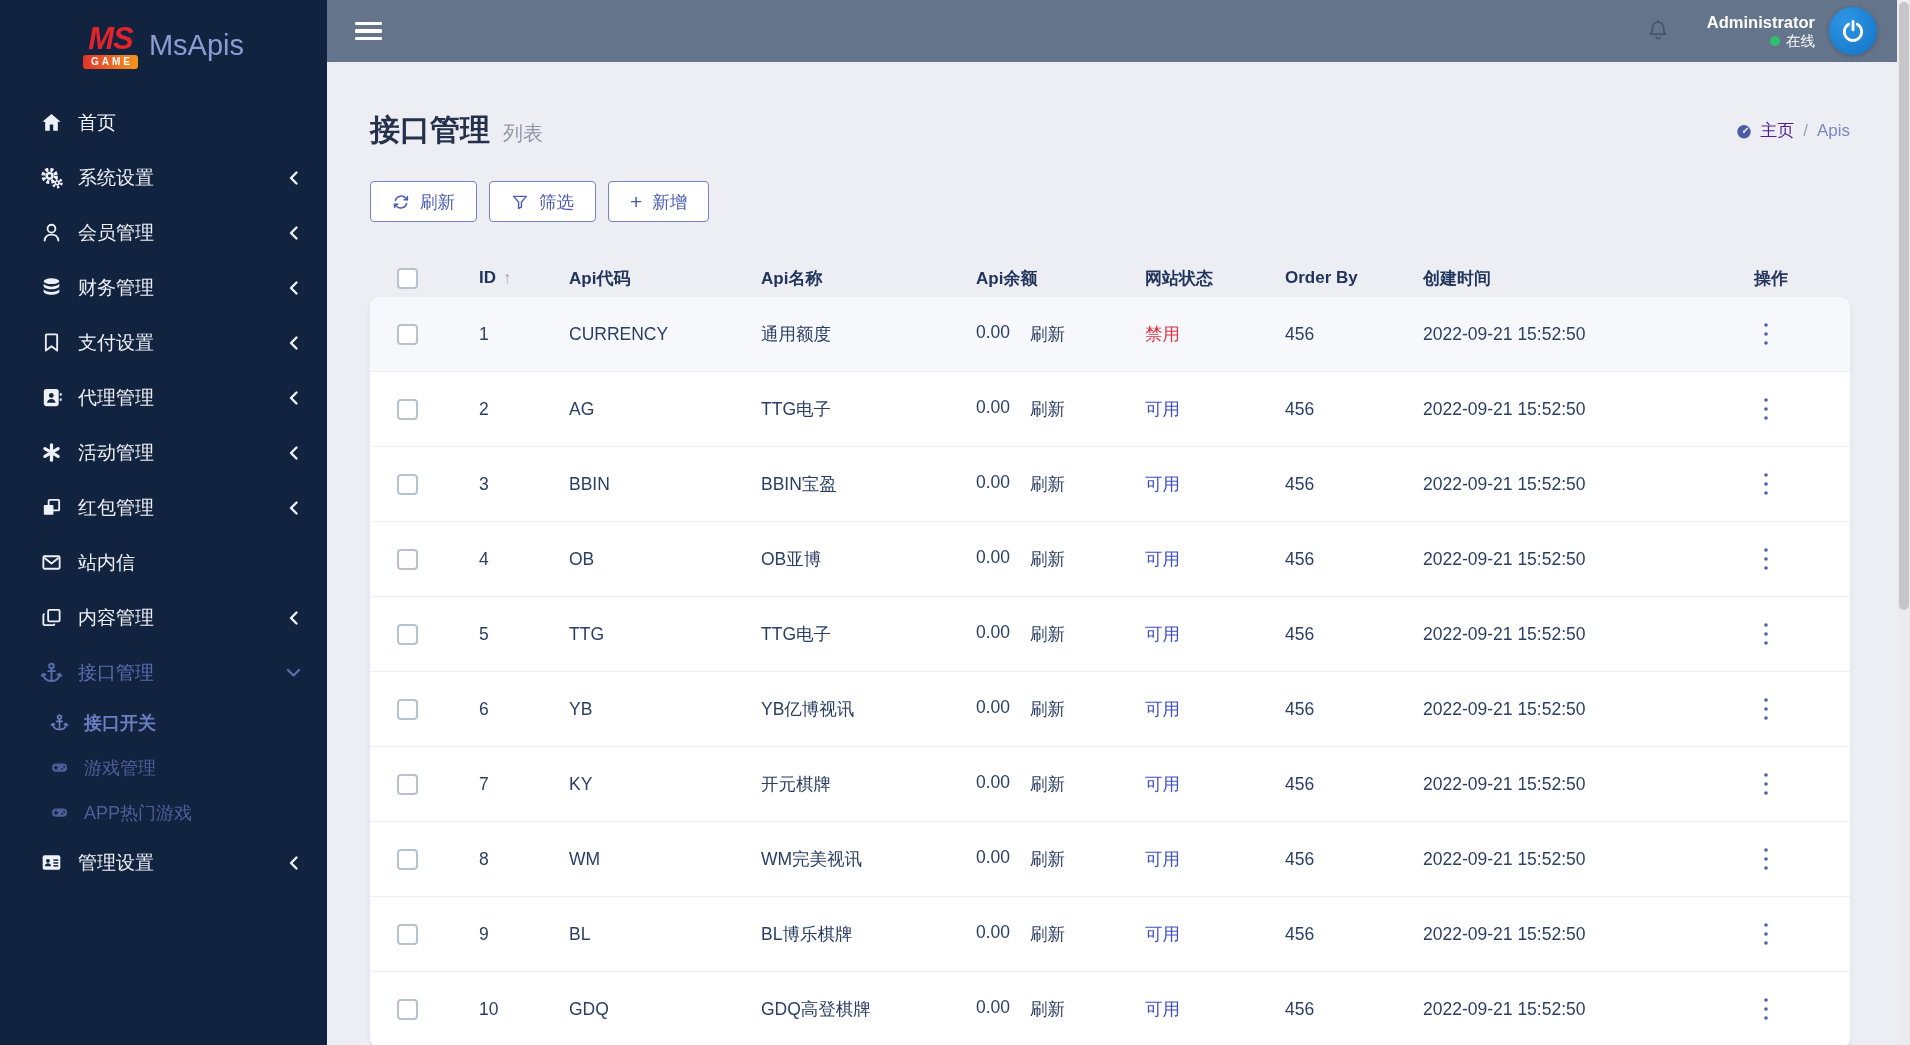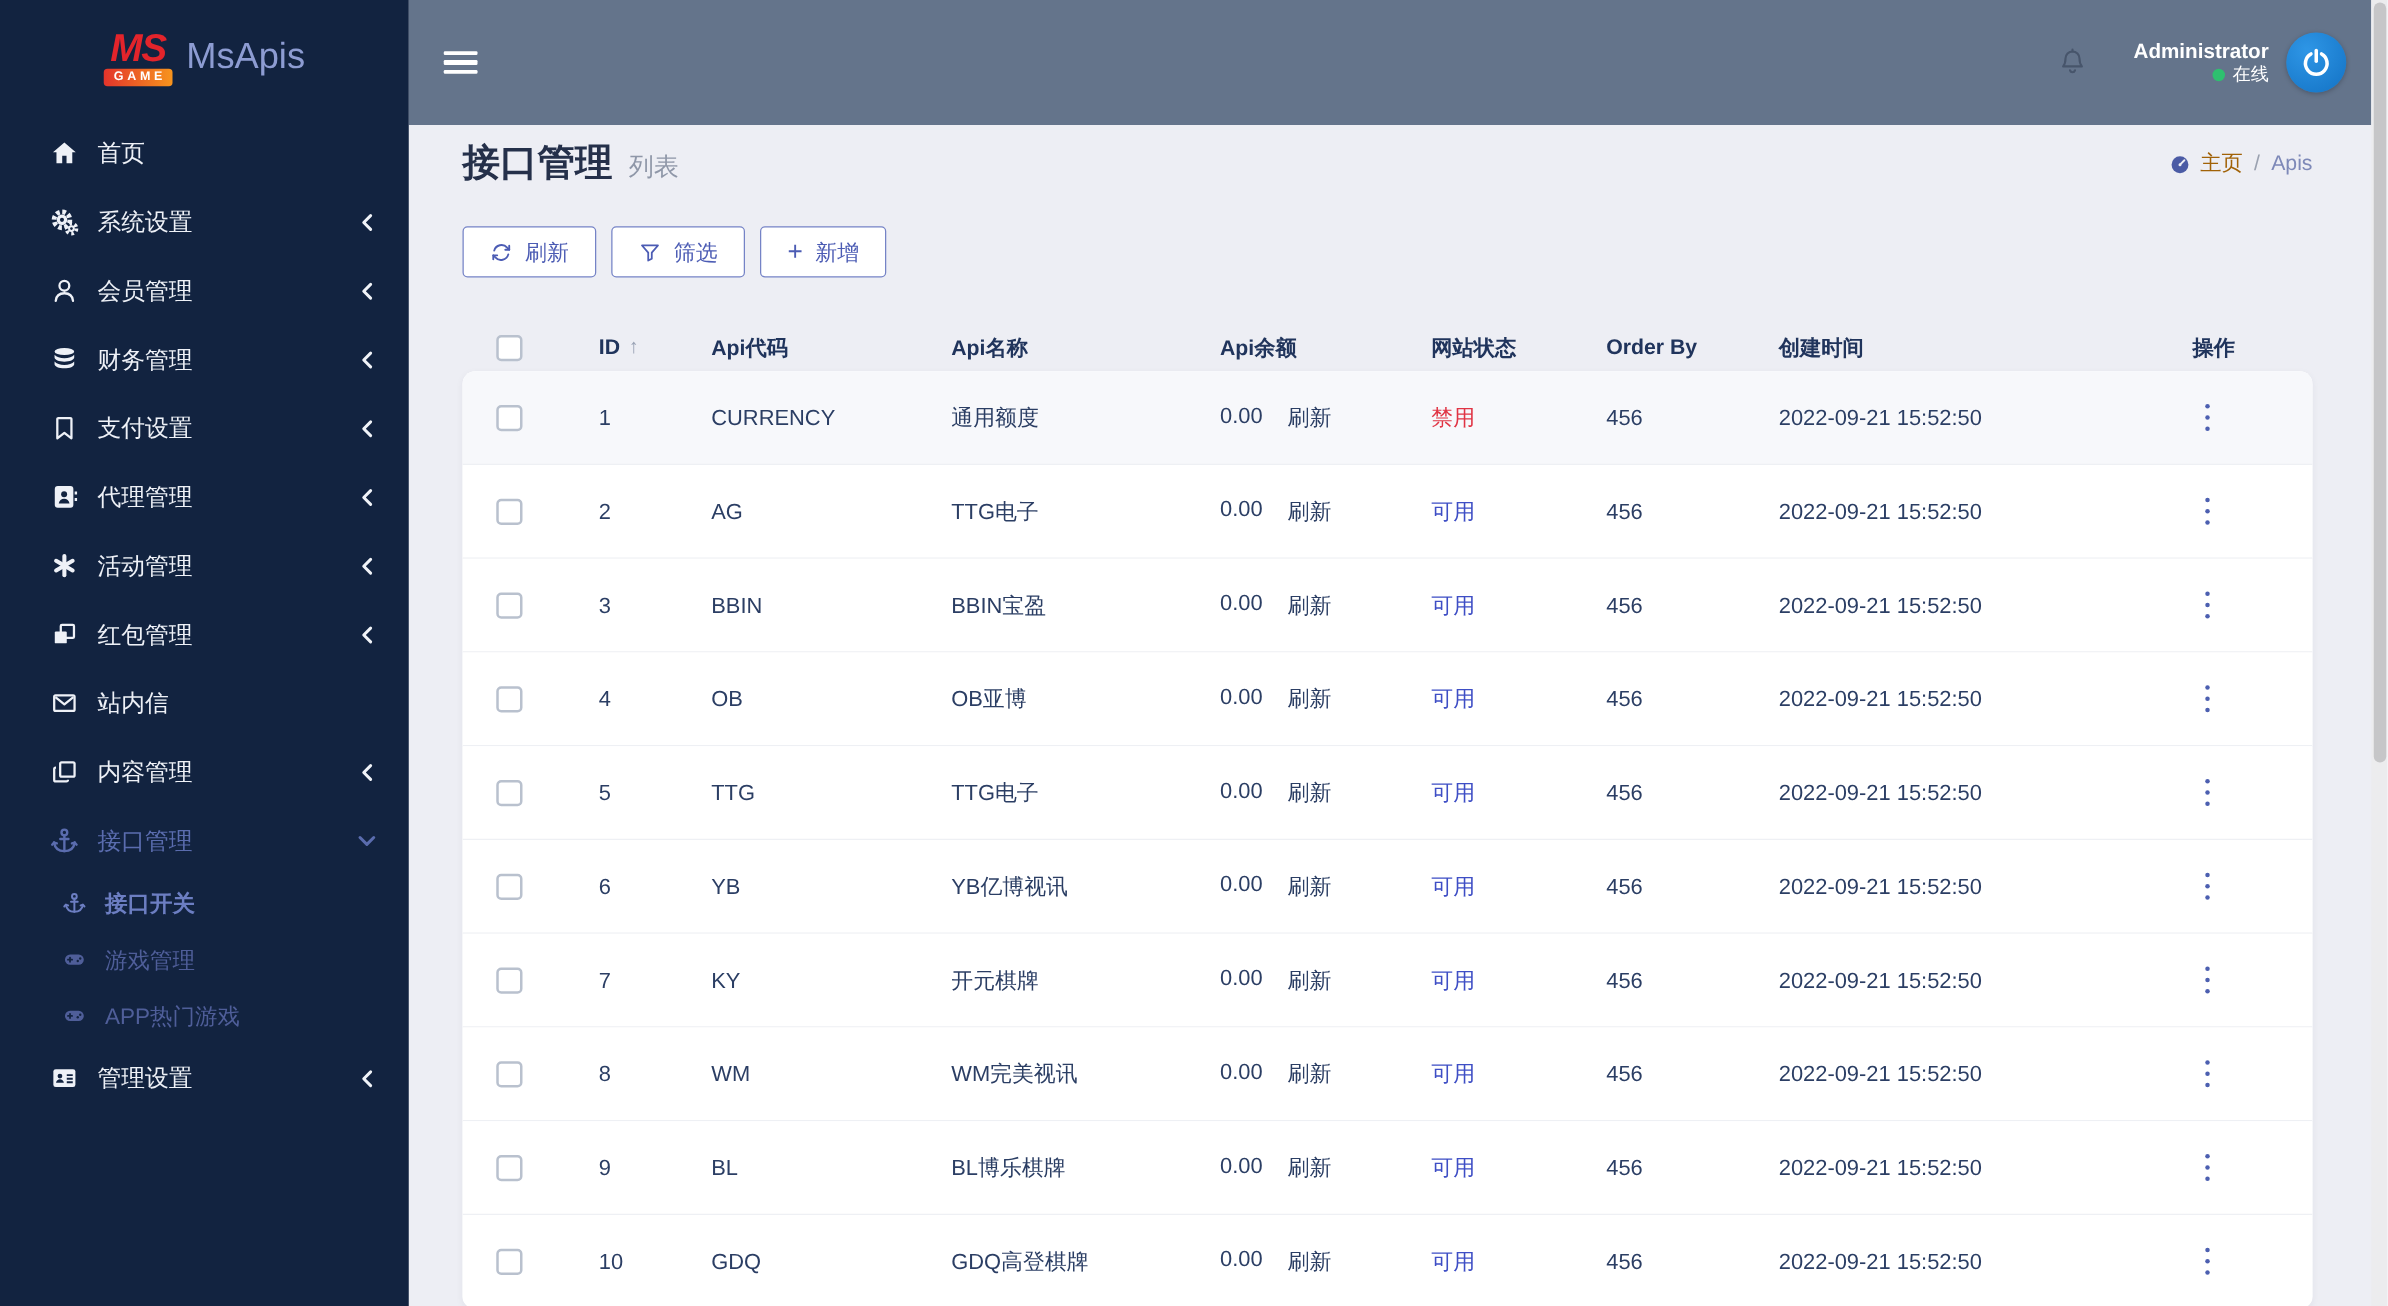--- a/index.html
+++ b/index.html
@@ -23,42 +23,42 @@
   .side-item.active { color:#5a6cae; }
   .side-sub { display:flex; align-items:center; height:45px; padding:0 28px 0 48px; color:#4f5e99; font-size:18px; cursor:pointer; }
   .side-sub .s-icon { width:22px; height:20px; margin-right:14px; display:flex; align-items:center; justify-content:center; }
   .side-sub .s-icon svg { width:19px; height:19px; }
   .side-sub.current { color:#6c7ec2; font-weight:bold; }
   .chev { margin-left:auto; display:flex; align-items:center; color:#f0f3f8; }
   .chev svg { width:11px; height:16px; }
   .chev.down { transform:rotate(-90deg); color:#5a6cae; }
 
   
-  .topbar { position:absolute; left:327px; top:0; right:13px; height:100px; background:#64748b;
+  .topbar { position:absolute; left:327px; top:0; right:13px; height:62px; background:#64748b;
             display:flex; align-items:center; padding:0 20px 0 28px; z-index:4; }
   .hamburger { display:flex; flex-direction:column; gap:4px; cursor:pointer; }
   .hamburger span { width:27px; height:3.5px; background:#fff; border-radius:1px; }
   .top-right { margin-left:auto; display:flex; align-items:center; }
   .bell { color:#47556b; margin-right:36px; cursor:pointer; display:flex; }
   .user-block { text-align:right; margin-right:14px; line-height:1.25; }
   .user-name { color:#fff; font-size:16.5px; font-weight:bold; }
   .user-status { color:#fff; font-size:14.5px; display:flex; align-items:center; justify-content:flex-end; gap:6px; }
   .dot { width:10px; height:10px; border-radius:50%; background:#2ec06f; display:inline-block; }
   .power-btn { width:48px; height:48px; border-radius:50%; background:radial-gradient(circle at 35% 30%, #2e96e6, #1372c4);
                display:flex; align-items:center; justify-content:center; cursor:pointer; box-shadow:0 1px 4px rgba(0,0,0,.25); }
   .power-btn svg { width:26px; height:26px; }
 
   
   .content { position:absolute; left:327px; top:77px; right:13px; bottom:0; padding:33px 47px 0 43px; }
   .page-head { display:flex; justify-content:space-between; align-items:center; }
   .title-wrap { display:flex; align-items:baseline; gap:13px; }
   .page-title { font-size:30px; font-weight:600; color:#25304a; }
   .page-subtitle { font-size:20px; color:#8f97a8; }
   .breadcrumb { display:flex; align-items:center; gap:9px; font-size:17px; }
-  .breadcrumb .bc-home { color:#a16207; display:flex; align-items:center; gap:7px; text-decoration:none; cursor:pointer;justify-content:center; }
+  .breadcrumb .bc-home { color:#4c1d95; display:flex; align-items:center; gap:7px; text-decoration:none; cursor:pointer;justify-content:center; }
   .breadcrumb .bc-sep { color:#9aa1b0; }
   .breadcrumb .bc-current { color:#7e89b8; }
 
   .toolbar { margin-top:30px; display:flex; align-items:center; }
   .btn { display:inline-flex; align-items:center; gap:10px; height:41px; padding:0 21px; background:#fff;
          border:1px solid #7583c6; border-radius:4px; color:#4c5cb4; font-size:17.5px; cursor:pointer;
          font-family:inherit; }
   .btn + .btn { margin-left:12px; }
   .btn svg { width:18px; height:18px; }
   .btn-add { margin-left:auto; }

